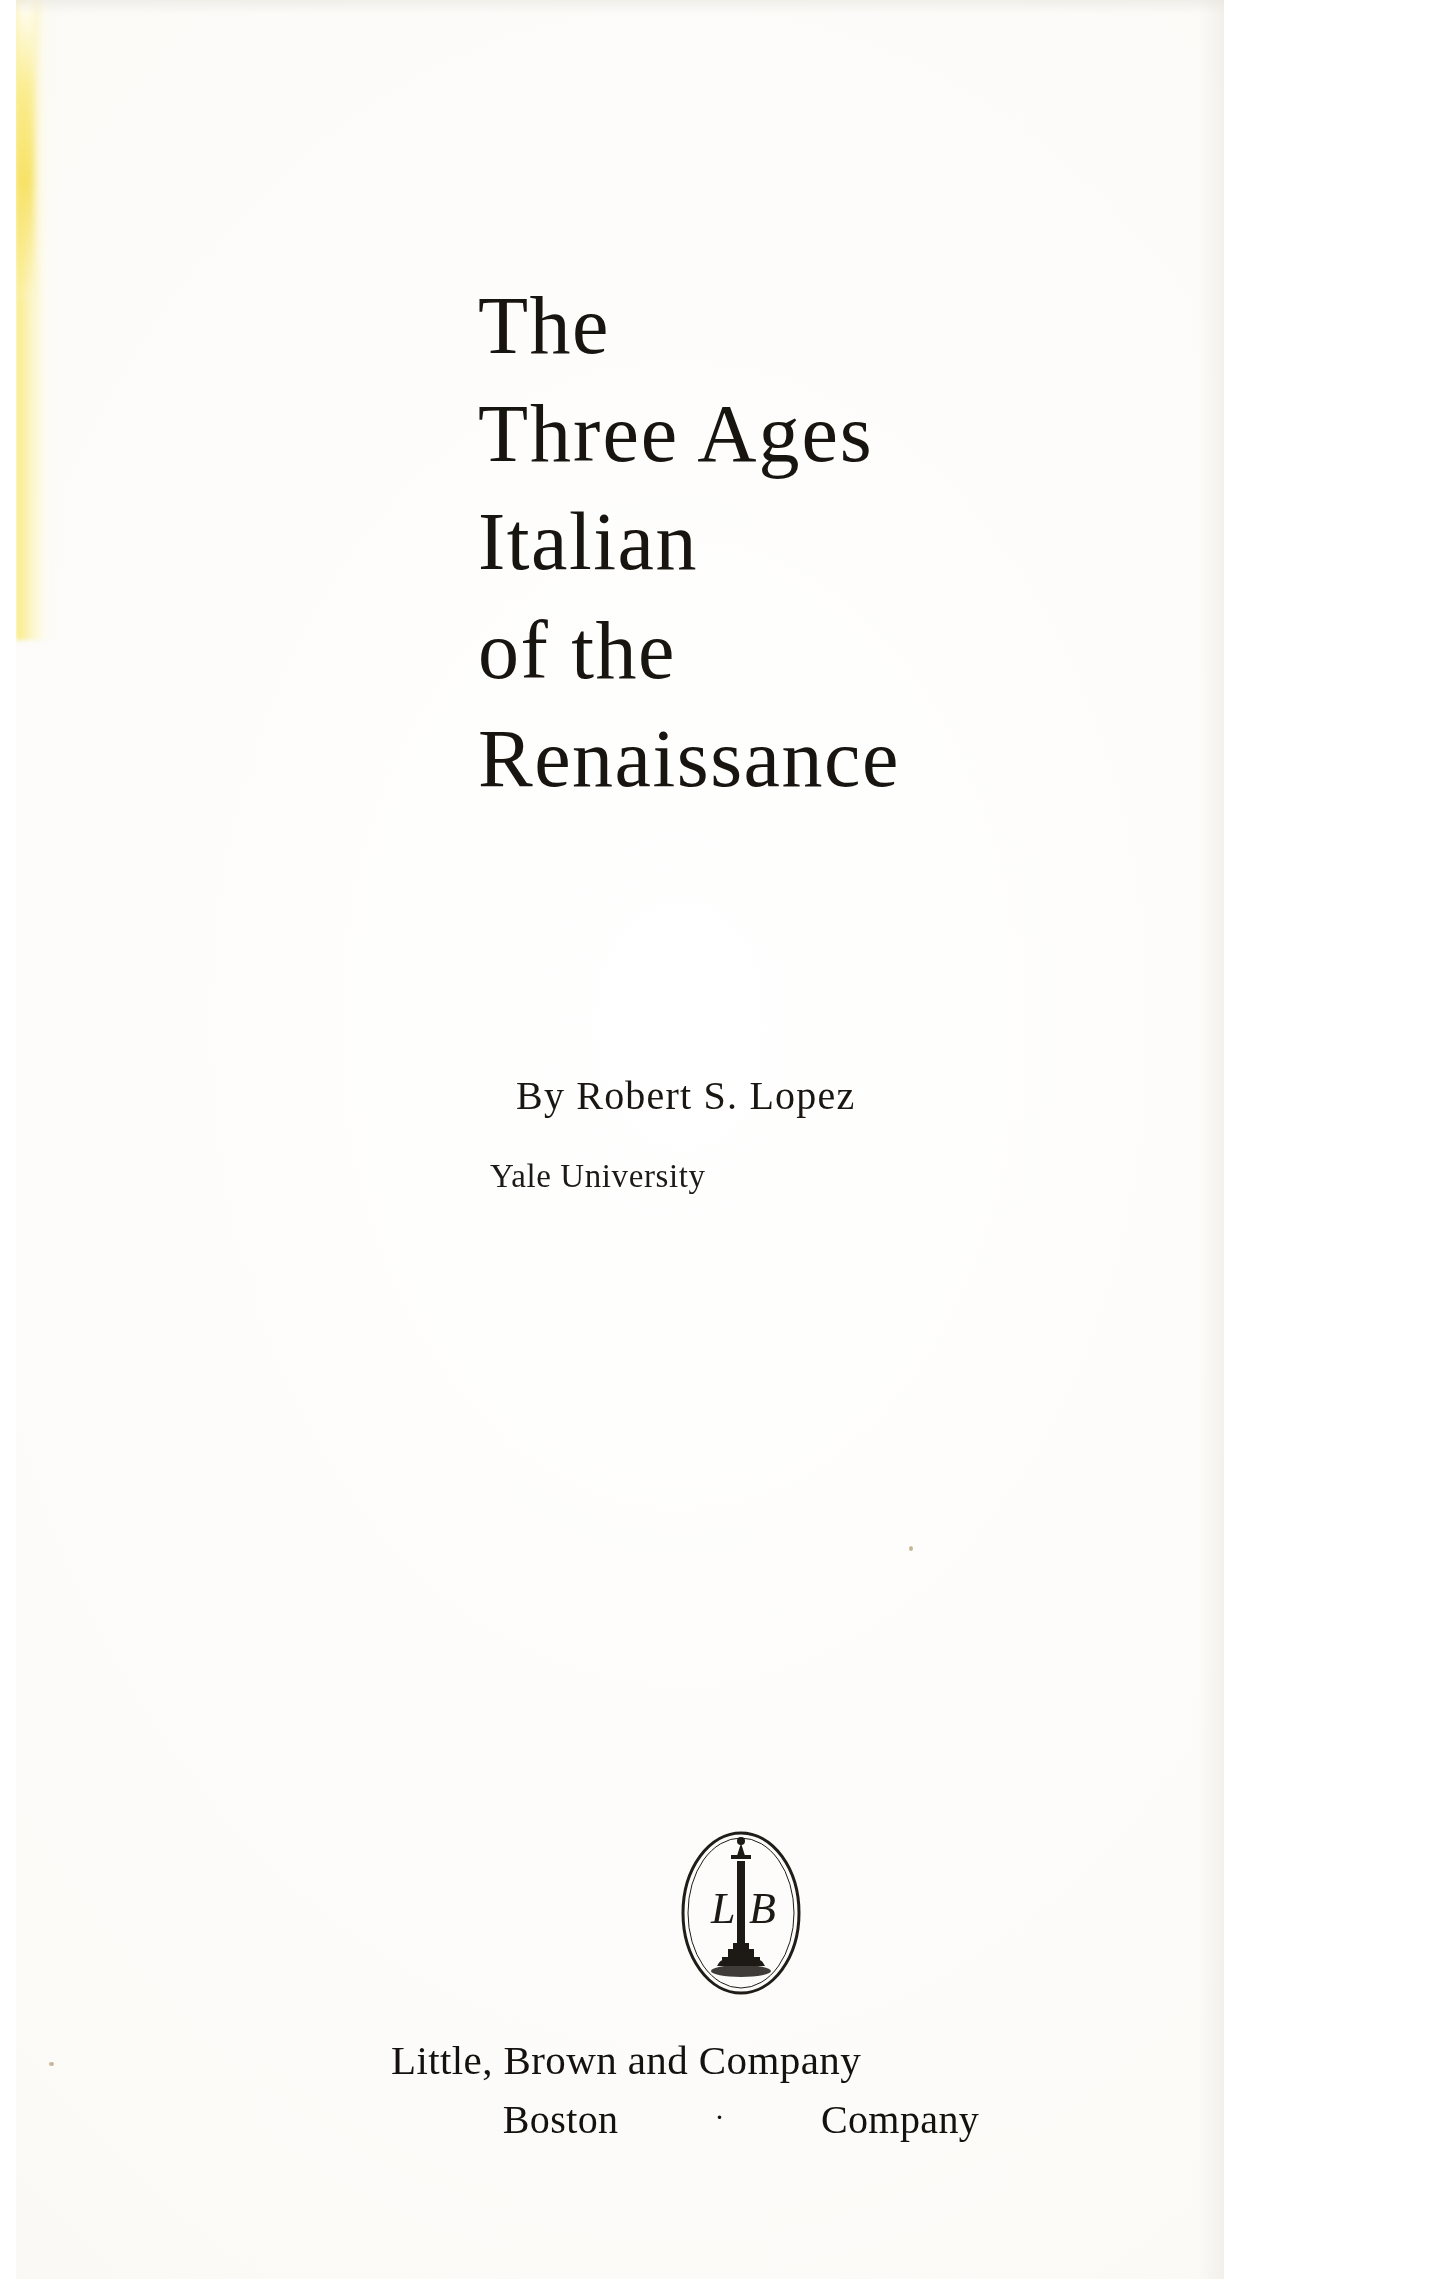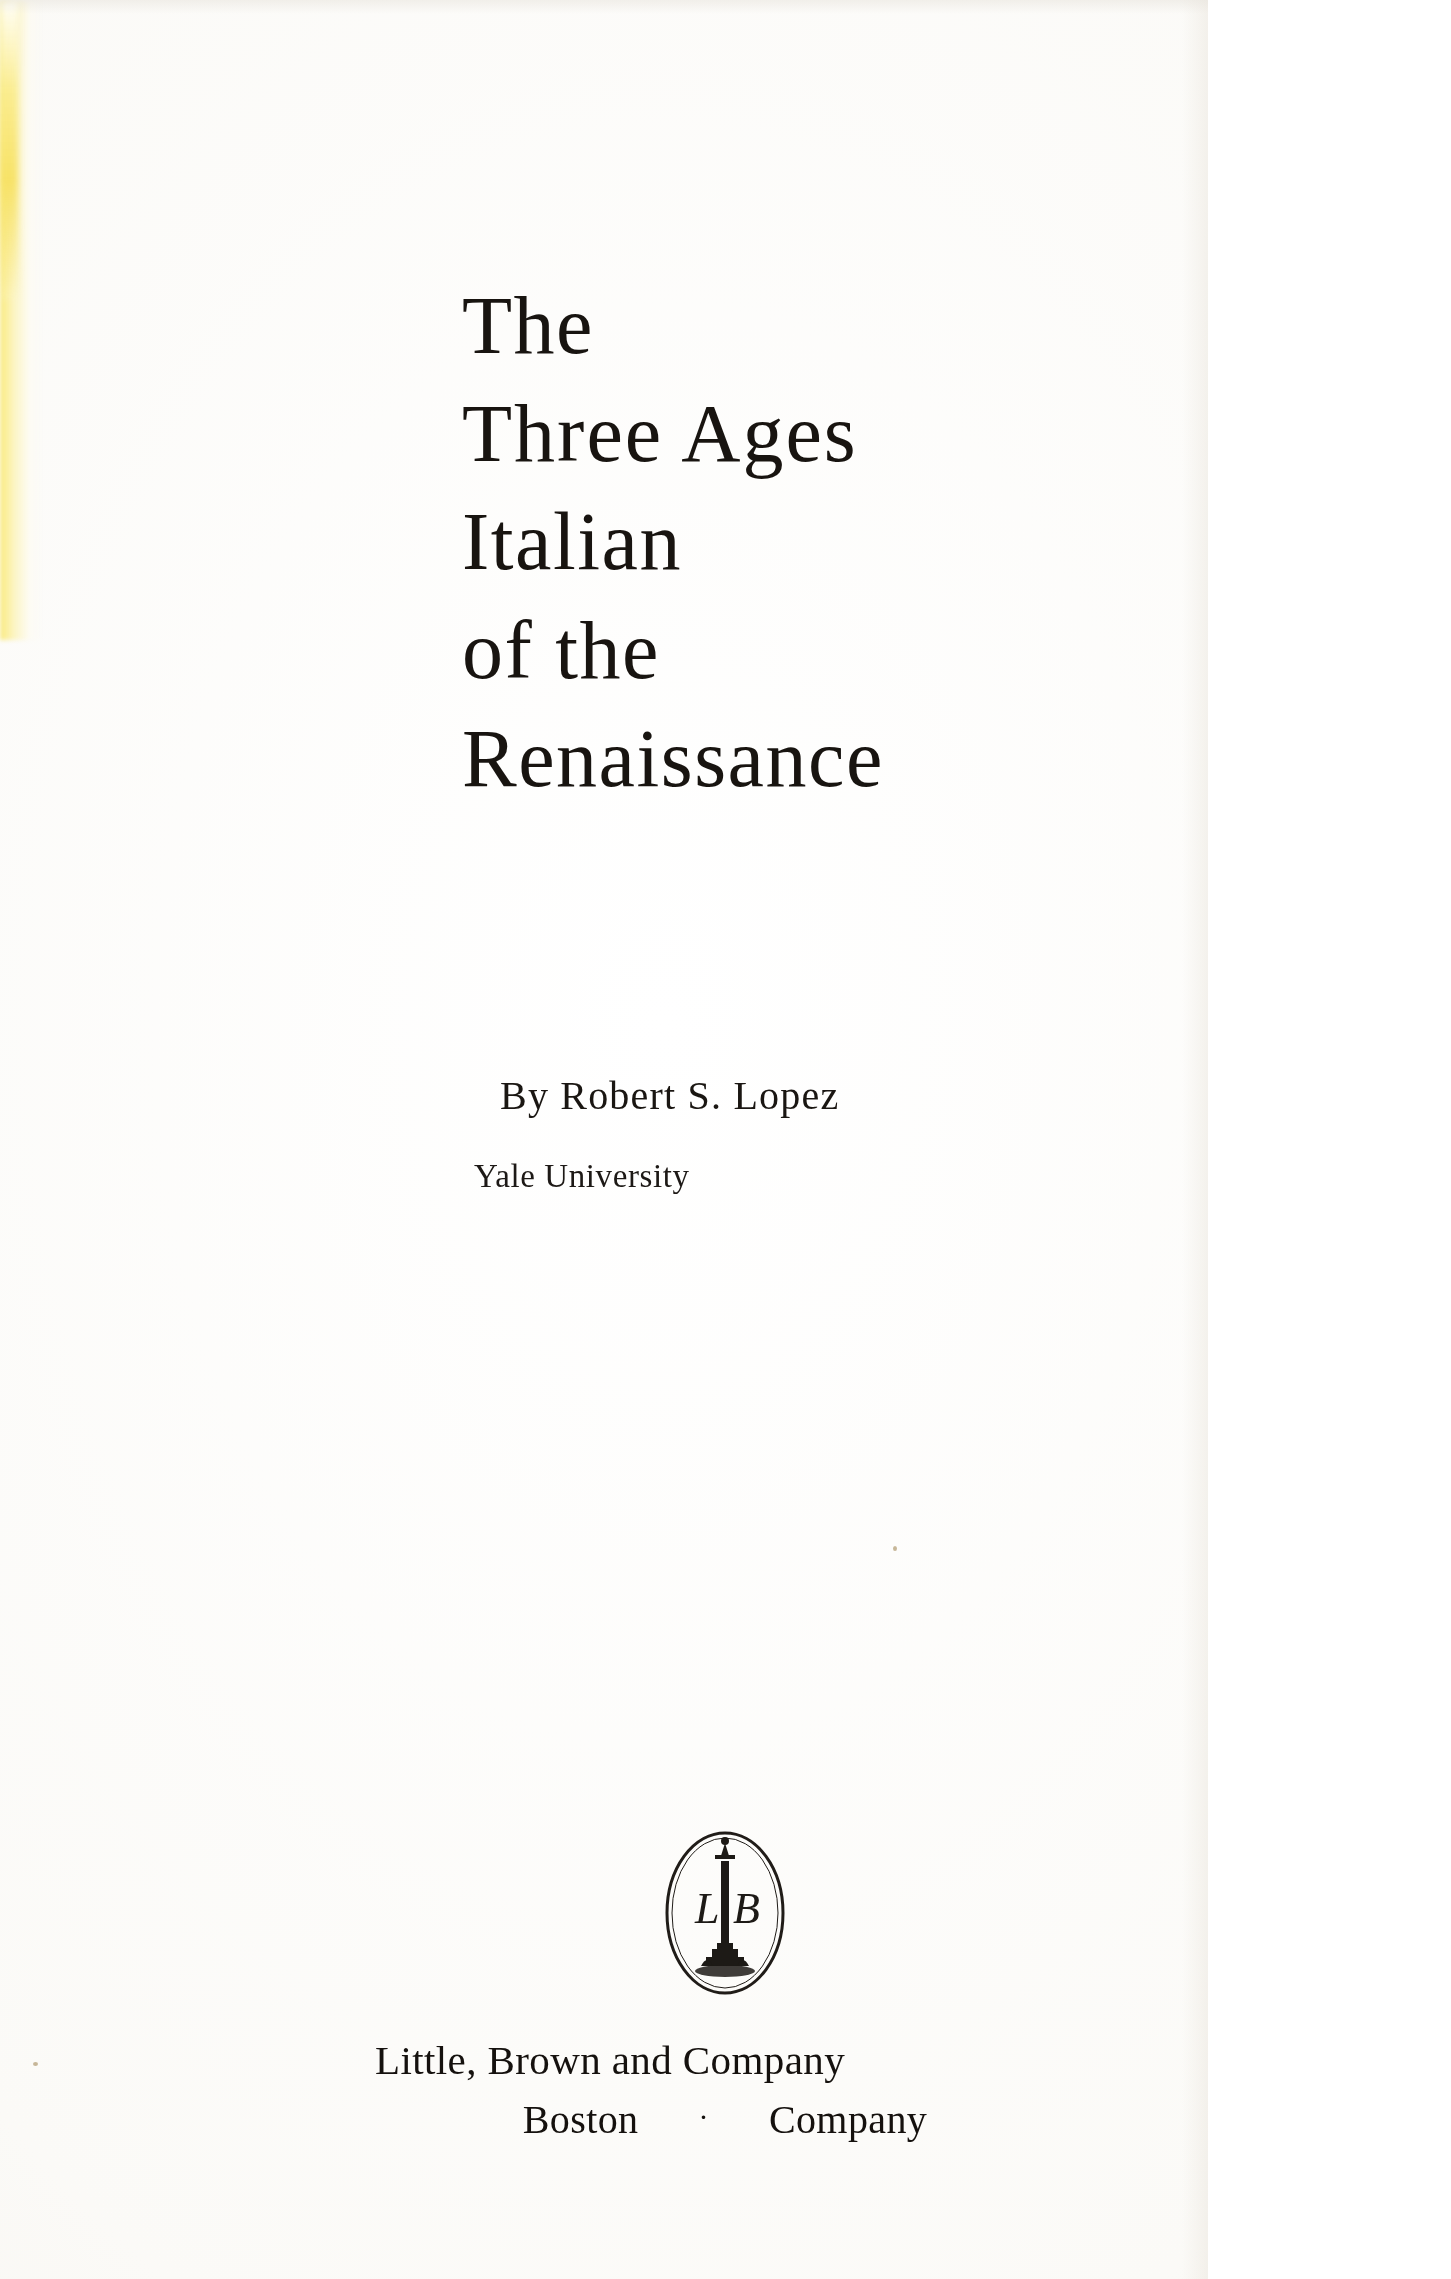--- a/index.html
+++ b/index.html
@@ -9,20 +9,21 @@
   }
   body {
     font-family: "Liberation Serif", serif;
   }
   .page {
     position: relative;
     width: 1208px;
     height: 2279px;
     background: #fdfcfa;
     overflow: hidden;
+    margin-left: 16px;
   }
   
   .paper-tone {
     position: absolute;
     inset: 0;
     background:
       linear-gradient(100deg, rgba(255,252,230,0.0) 0%, rgba(255,255,255,0) 40%),
       radial-gradient(120% 90% at 55% 45%, #ffffff 0%, #fbfaf7 70%, #f6f4ef 100%);
     pointer-events: none;
   }
@@ -146,21 +147,21 @@
   }
   .imprint-line2 {
     margin-top: 12px;
     font-size: 40px;
     color: #15110e;
     letter-spacing: 0.4px;
     white-space: nowrap;
     display: flex;
     justify-content: center;
     align-items: baseline;
-    gap: 60px;
+    gap: 96px;
   }
   .dot-sep {
     font-size: 30px;
     position: relative;
     top: -6px;
   }
 </style>
 </head>
 <body>
 

